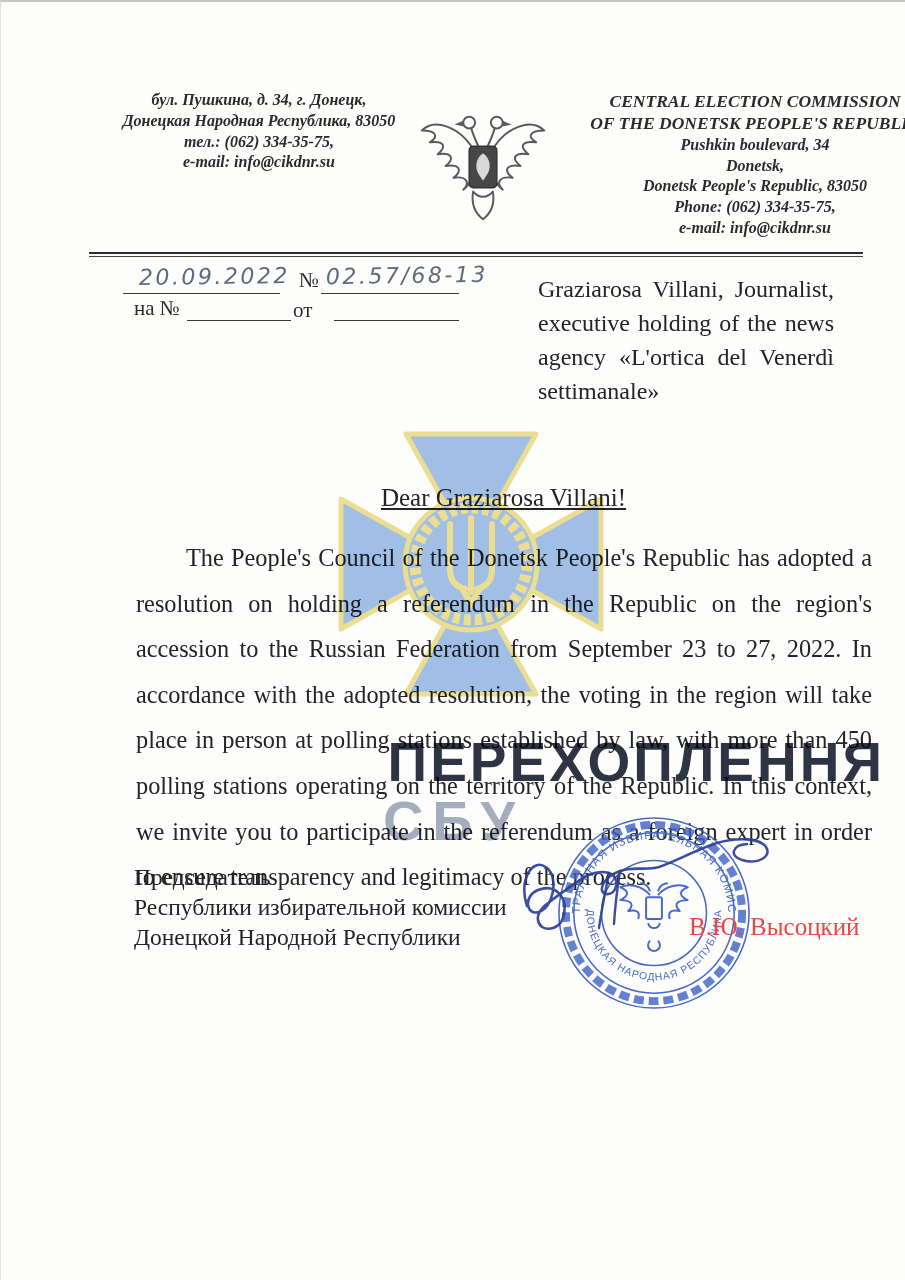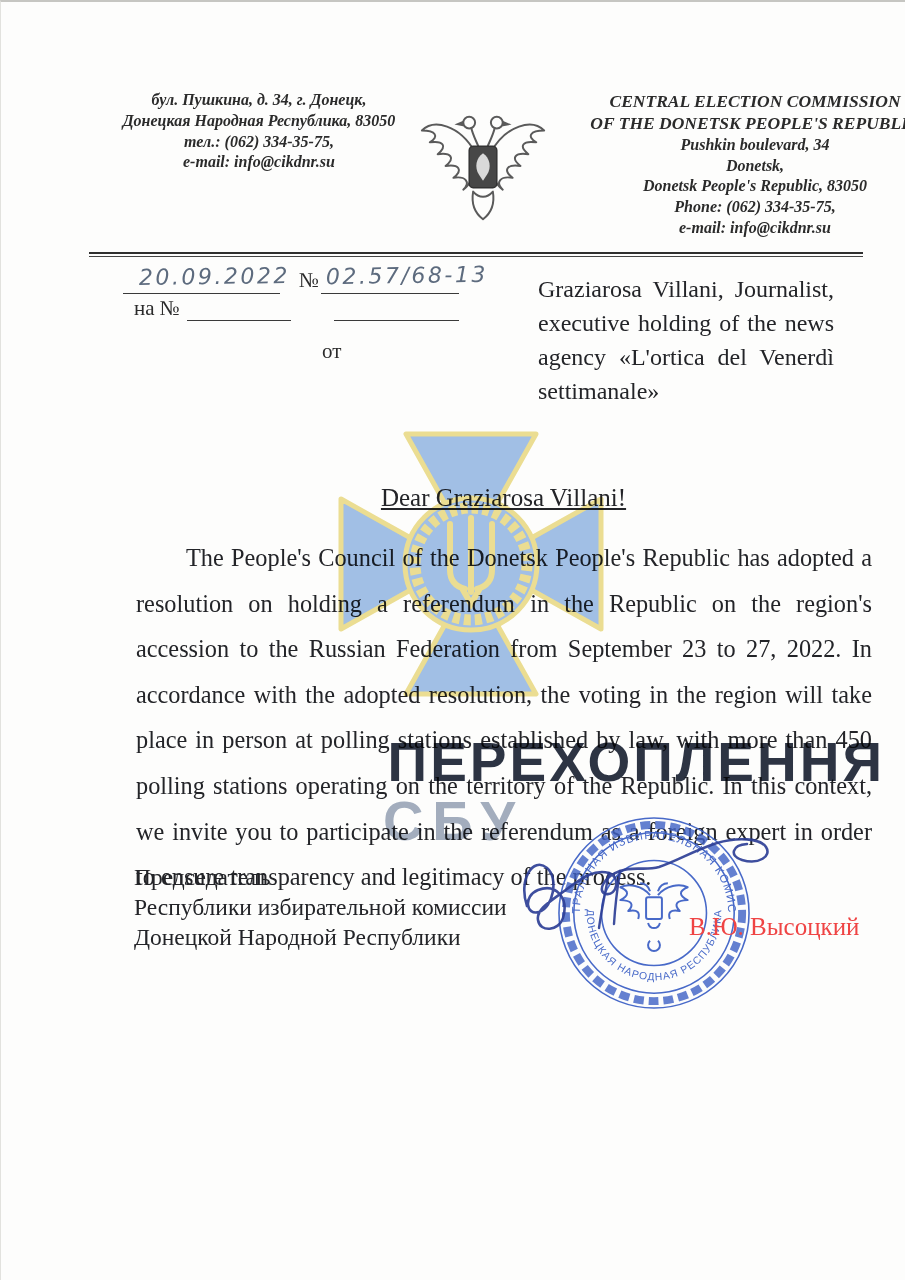--- a/index.html
+++ b/index.html
@@ -95,21 +95,21 @@
 
   <div class="abs rule-double"></div>
 
   <div class="abs hand" style="left:138px; top:262px;">20.09.2022</div>
   <div class="abs uline" style="left:122px; top:290px; width:157px;"></div>
   <div class="abs ref-label" style="left:298px; top:266px;">№</div>
   <div class="abs hand" style="left:325px; top:261px;">02.57/68-13</div>
   <div class="abs uline" style="left:320px; top:290px; width:138px;"></div>
   <div class="abs ref-label" style="left:133px; top:294px;">на №</div>
   <div class="abs uline" style="left:186px; top:317px; width:104px;"></div>
-  <div class="abs ref-label" style="left:321px; top:296px;margin-top:41px;">от</div>
+  <div class="abs ref-label" style="left:292px; top:296px;">от</div>
   <div class="abs uline" style="left:333px; top:317px; width:125px;"></div>
 
   <div class="abs addressee">Graziarosa Villani, Journalist, executive holding of the news agency «L'ortica del Venerdì settimanale»</div>
 
   <div class="abs salutation">Dear Graziarosa Villani!</div>
   <div class="abs body-par">The People's Council of the Donetsk People's Republic has adopted a resolution on holding a referendum in the Republic on the region's accession to the Russian Federation from September 23 to 27, 2022.  In accordance with the adopted resolution, the voting in the region will take place in person at polling stations established by law, with more than 450 polling stations operating on the territory of the Republic. In this context, we invite you to participate in the referendum as a foreign expert in order to ensure transparency and legitimacy of the process.</div>
 
   <div class="abs sign-block">
       <div>Председатель</div>
       <div>Республики избирательной комиссии</div>

